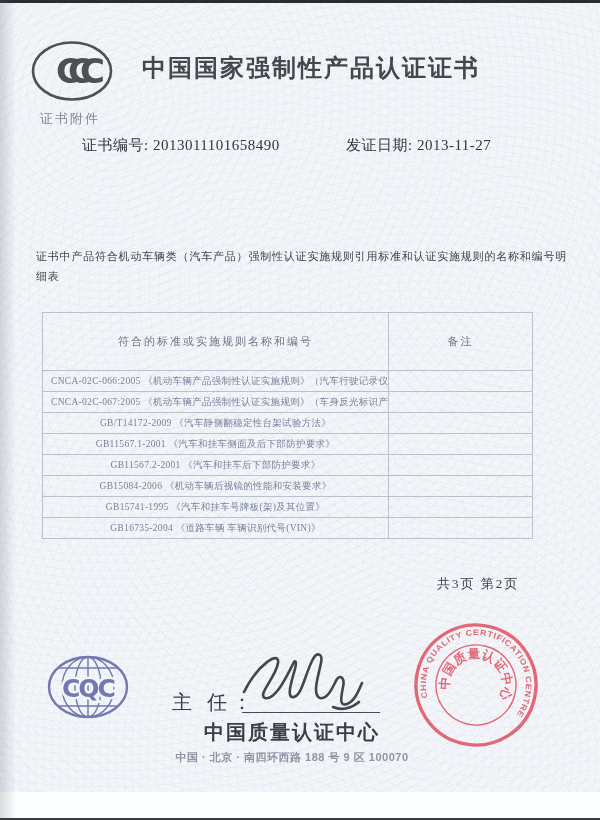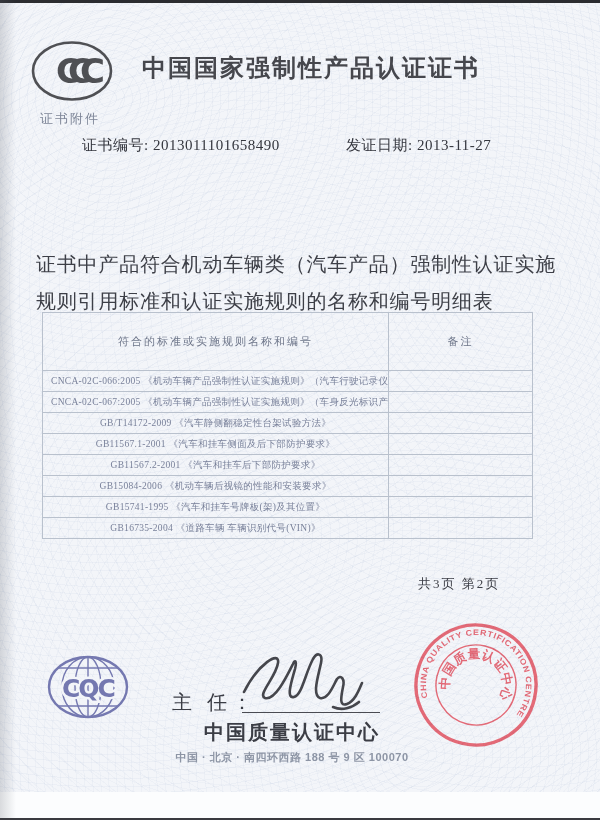--- a/index.html
+++ b/index.html
@@ -24,32 +24,32 @@
   .abs{position:absolute;}
 
   .ccc-logo{left:30px;top:40px;width:84px;height:62px;}
   .page-title{left:118px;top:52px;width:386px;text-align:center;
     font-size:24px;font-weight:600;letter-spacing:2px;color:#46474d;}
   .attachment{left:40px;top:110px;font-size:13px;color:#7e8698;letter-spacing:2px;}
   .certline{top:136px;font-size:15px;letter-spacing:.5px;color:#34363e;}
   .cert-no{left:82px;}
   .issue-date{left:318px;margin-left:28px;}
 
-  .intro{left:36px;top:246px;width:536px;font-size:20px;line-height:1.85;
+  .intro{left:36px;top:246px;width:536px;font-size:11px;line-height:1.85;
     letter-spacing:.8px;color:#3d3f47;}
 
   table.std{position:absolute;left:42px;top:312px;width:490px;border-collapse:collapse;table-layout:fixed;}
   table.std col.c1{width:346px;}
   table.std col.c2{width:144px;}
   table.std th,table.std td{border:1px solid #b9c1cd;font-weight:normal;padding:0 8px;
     text-align:center;overflow:hidden;white-space:nowrap;}
   table.std th{height:58px;font-size:11px;color:#6d7589;letter-spacing:2px;}
   table.std td{height:21px;font-size:9.5px;color:#79819a;letter-spacing:.3px;}
 
-  .page-info{left:418px;top:575px;width:120px;font-size:13px;
+  .page-info{left:418px;top:575px;width:120px;text-align:center;font-size:13px;
     color:#3b3d45;letter-spacing:2px;}
 
   .cqc-logo{left:46px;top:654px;width:84px;height:66px;}
   .director{left:172px;top:689px;font-size:20px;letter-spacing:5px;color:#3b3d45;}
   .signature{left:238px;top:646px;width:142px;height:66px;}
   .sign-line{left:242px;top:712px;width:138px;height:0;border-top:1.5px solid #4a4b52;}
   .org-name{left:190px;top:719px;width:204px;text-align:center;font-size:20px;
     font-weight:600;letter-spacing:2px;color:#3b3d45;}
   .org-address{left:114px;top:750px;width:356px;text-align:center;font-size:11px;
     font-weight:600;color:#8d95a5;letter-spacing:.5px;font-family:"Liberation Sans","DejaVu Sans",sans-serif;}

